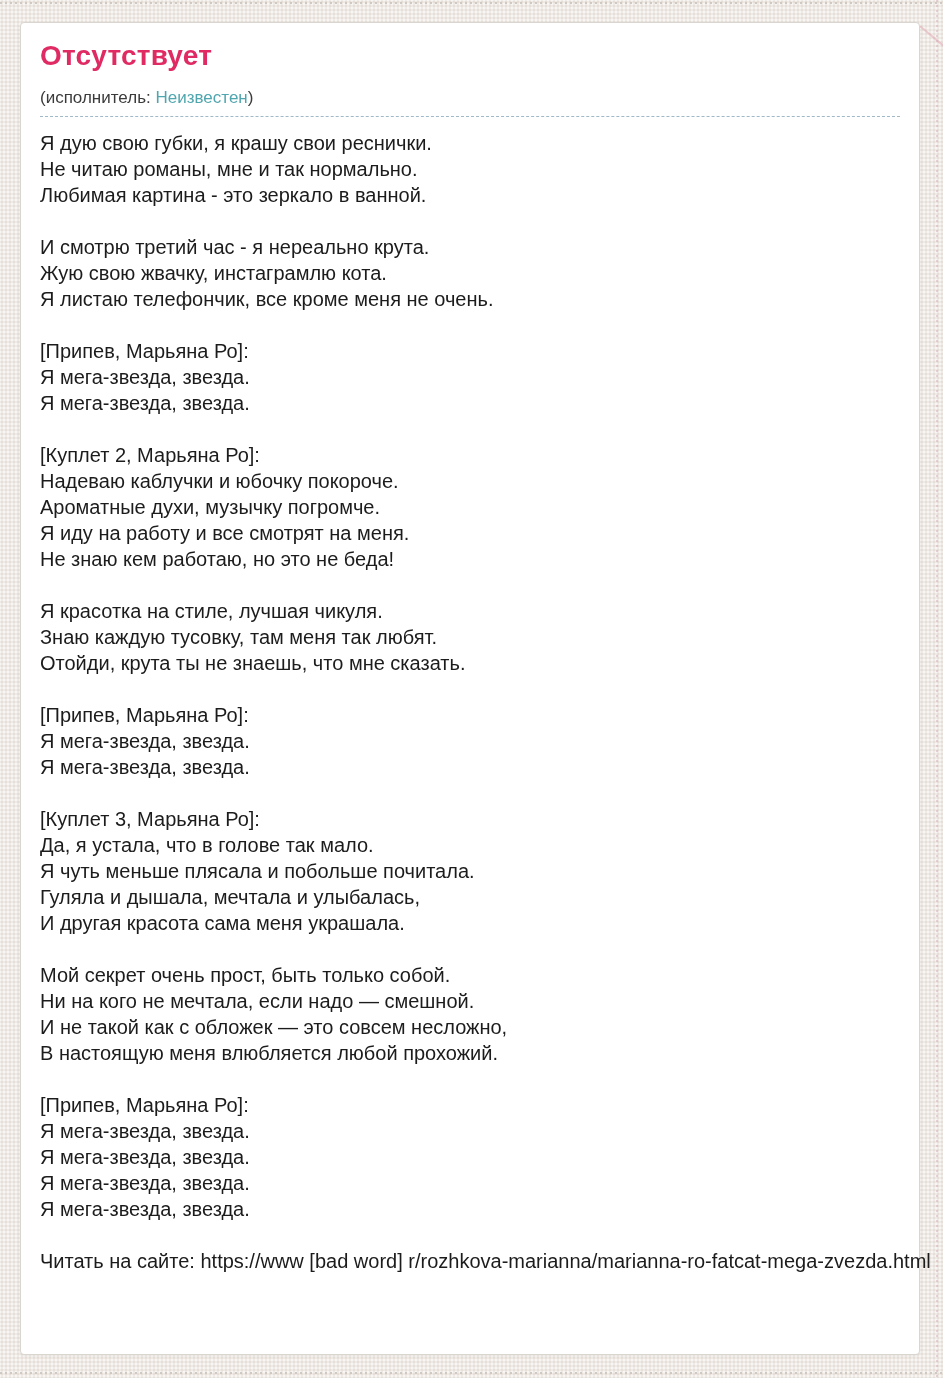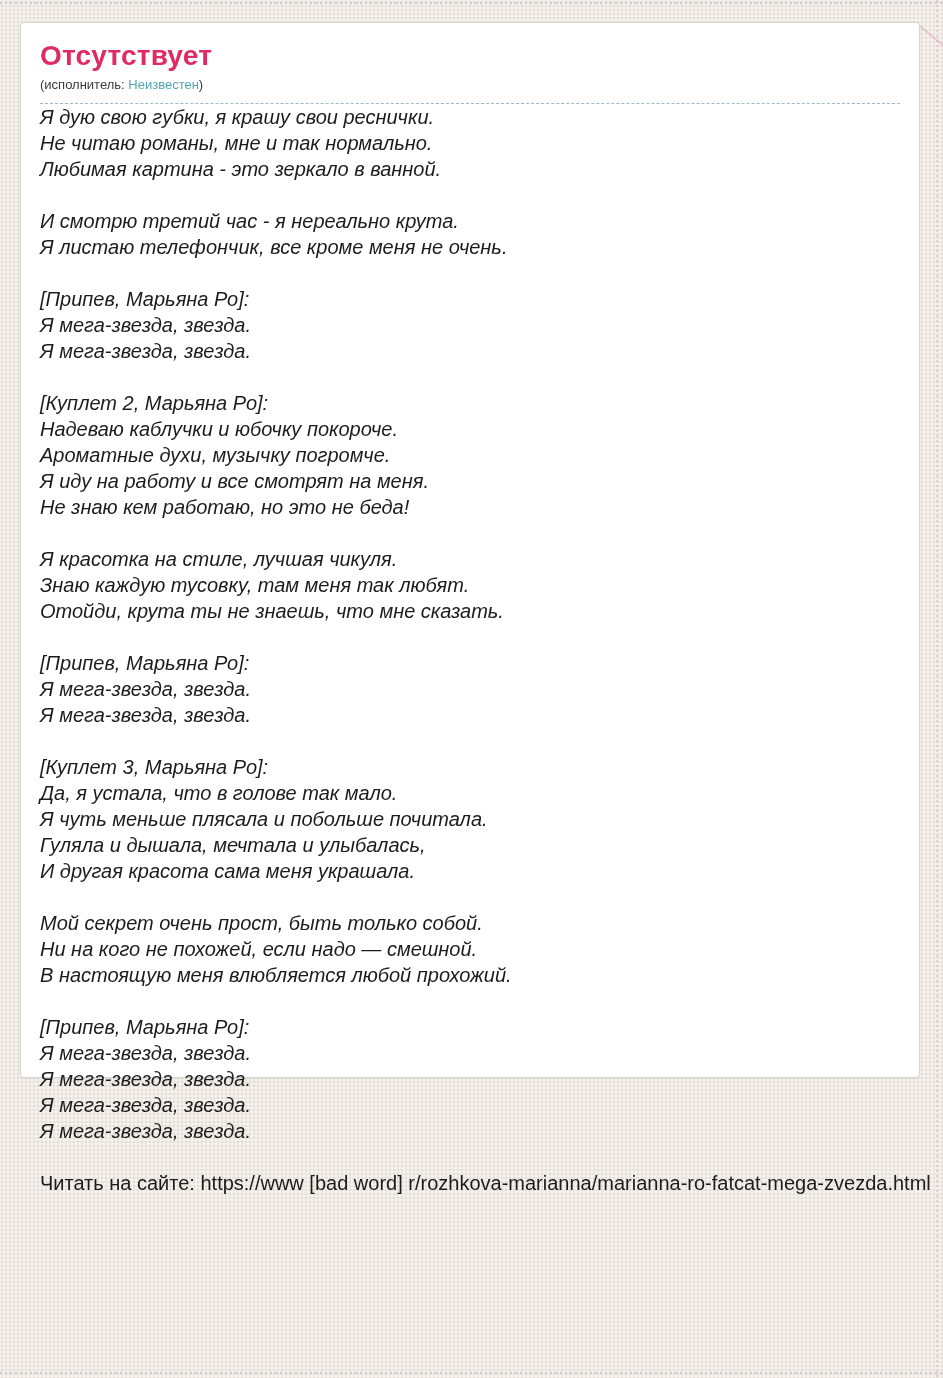--- a/index.html
+++ b/index.html
@@ -36,54 +36,54 @@
     background-image:repeating-linear-gradient(to bottom,rgba(214,178,184,0.55) 0 2px,transparent 2px 5px);
   }
   .pink-diagonal{
     position:absolute;top:36px;left:916px;width:34px;height:2px;
     background:rgba(226,168,181,0.55);
     transform:rotate(40deg);
     border-radius:2px;
   }
   .card{
     position:absolute;left:20px;top:22px;
-    width:900px;height:1056px;
+    width:900px;height:1333px;
     background:var(--card-bg);
     border:1px solid var(--card-border);
     border-radius:4px;
     box-shadow:0 1px 3px rgba(0,0,0,0.06);
     padding:16px 19px 24px 19px;
     overflow:visible;
   }
   .song-header{
     padding-bottom:7px;
     border-bottom:1px dashed var(--divider);
   }
   .song-title{
     font-size:28px;
     font-weight:bold;
     line-height:34px;
     color:var(--title-color);
     letter-spacing:0.2px;
   }
   .song-artist{
-    font-size:13px;
+    font-size:17px;
     line-height:22px;
     color:#3b3b3b;
-    margin-top:1px;
+    margin-top:14px;
   }
   .artist-link{
     color:var(--artist-link);
     text-decoration:none;
     cursor:pointer;
   }
   .lyrics{
+    margin-top:13px;
     font-size:20px;
     line-height:26px;
-    font-style:italic;
   }
   .stanza{margin-bottom:26px;}
   .line{white-space:nowrap;}
   .site-footer{
     font-size:20px;
     line-height:26px;
     white-space:nowrap;
     overflow:visible;
   }
 </style>
@@ -101,20 +101,21 @@
   </div>
 
   <div class="lyrics">
       <div class="stanza">
         <div class="line">Я дую свою губки, я крашу свои реснички.</div>
         <div class="line">Не читаю романы, мне и так нормально.</div>
         <div class="line">Любимая картина - это зеркало в ванной.</div>
       </div>
       <div class="stanza">
         <div class="line">И смотрю третий час - я нереально крута.</div>
+        <div class="line">Жую свою жвачку, инстаграмлю кота.</div>
         <div class="line">Я листаю телефончик, все кроме меня не очень.</div>
       </div>
       <div class="stanza">
         <div class="line">[Припев, Марьяна Ро]:</div>
         <div class="line">Я мега-звезда, звезда.</div>
         <div class="line">Я мега-звезда, звезда.</div>
       </div>
       <div class="stanza">
         <div class="line">[Куплет 2, Марьяна Ро]:</div>
         <div class="line">Надеваю каблучки и юбочку покороче.</div>
@@ -134,21 +135,22 @@
       </div>
       <div class="stanza">
         <div class="line">[Куплет 3, Марьяна Ро]:</div>
         <div class="line">Да, я устала, что в голове так мало.</div>
         <div class="line">Я чуть меньше плясала и побольше почитала.</div>
         <div class="line">Гуляла и дышала, мечтала и улыбалась,</div>
         <div class="line">И другая красота сама меня украшала.</div>
       </div>
       <div class="stanza">
         <div class="line">Мой секрет очень прост, быть только собой.</div>
-        <div class="line">Ни на кого не похожей, если надо — смешной.</div>
+        <div class="line">Ни на кого не мечтала, если надо — смешной.</div>
+        <div class="line">И не такой как с обложек — это совсем несложно,</div>
         <div class="line">В настоящую меня влюбляется любой прохожий.</div>
       </div>
       <div class="stanza">
         <div class="line">[Припев, Марьяна Ро]:</div>
         <div class="line">Я мега-звезда, звезда.</div>
         <div class="line">Я мега-звезда, звезда.</div>
         <div class="line">Я мега-звезда, звезда.</div>
         <div class="line">Я мега-звезда, звезда.</div>
       </div>
     </div>

